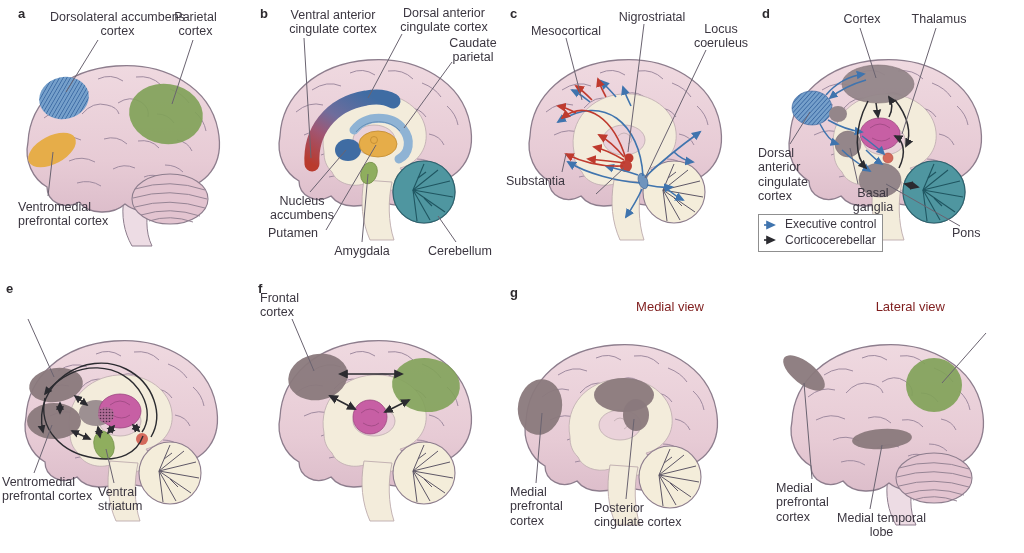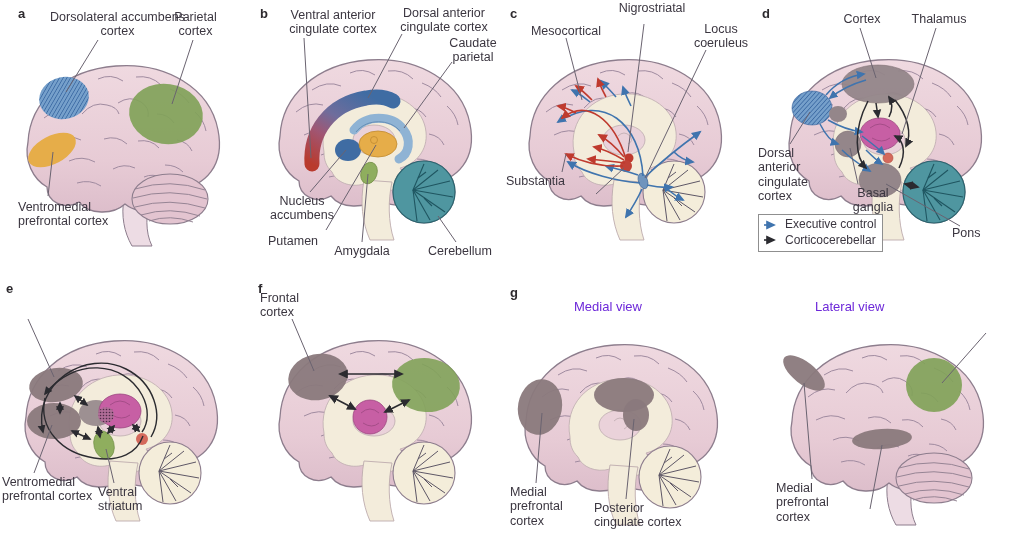--- a/index.html
+++ b/index.html
@@ -3,21 +3,21 @@
 <meta charset="utf-8">
 <style>
   html,body{margin:0;padding:0;background:#ffffff;}
   .fig{position:relative;width:1024px;height:553px;background:#ffffff;
        font-family:"Liberation Sans",sans-serif;overflow:hidden;}
   .panel{position:absolute;}
   .panel svg.art{position:absolute;left:0;top:0;}
   .letter{position:absolute;font-weight:bold;font-size:13px;color:#2d2a2e;z-index:5;}
   .lbl{position:absolute;font-size:12.5px;line-height:1.14;color:#3b3640;z-index:5;}
   .ctr{text-align:center;}
-  .viewtitle{position:absolute;font-size:13px;color:#6d28d9;text-align:left;z-index:5;}
+  .viewtitle{position:absolute;font-size:13px;color:#7f1d1d;text-align:right;z-index:5;}
   .legend{position:absolute;background:#fff;border:1px solid #8f8f8f;
           padding:2px 6px 3px 4px;z-index:6;display:inline-block;}
   .lrow{display:flex;align-items:center;gap:4px;font-size:12px;color:#3b3640;white-space:nowrap;line-height:1.3;}
   .leader{stroke:#6a6370;stroke-width:1;fill:none;}
 </style>
 </head>
 <body>
 
 <svg width="0" height="0" style="position:absolute" aria-hidden="true">
   <defs>
@@ -178,21 +178,21 @@
         <line class="leader" x1="74" y1="230" x2="124" y2="145"></line>
         <line class="leader" x1="110" y1="242" x2="116" y2="174"></line>
         <line class="leader" x1="204" y1="242" x2="186" y2="216"></line>
       </g>
     </svg>
     <div class="letter" style="left:8px;top:6px">b</div>
     <div class="lbl ctr" style="left:26px;top:8px;width:110px">Ventral anterior cingulate cortex</div>
     <div class="lbl ctr" style="left:136px;top:6px;width:112px">Dorsal anterior cingulate cortex</div>
     <div class="lbl ctr" style="left:192px;top:36px;width:58px">Caudate parietal</div>
     <div class="lbl ctr" style="left:6px;top:194px;width:88px">Nucleus accumbens</div>
-    <div class="lbl" style="left:16px;top:234px;width:72px">Putamen</div>
+    <div class="lbl" style="left:16px;top:226px;width:72px">Putamen</div>
     <div class="lbl ctr" style="left:74px;top:244px;width:72px">Amygdala</div>
     <div class="lbl" style="left:176px;top:244px;width:76px">Cerebellum</div>
   </div>
 
   <div class="panel" style="left:504px;top:0;width:252px;height:276px">
     <svg class="art" width="252" height="276" viewBox="0 0 252 276">
       <g transform="translate(12,40)">
         <use href="#brainMed"></use>
         <circle cx="113" cy="118" r="4.5" fill="#bf3a2e"></circle>
         <circle cx="110" cy="126" r="6" fill="#c14237"></circle>
@@ -224,21 +224,21 @@
       <g>
         <line class="leader" x1="62" y1="38" x2="78" y2="100"></line>
         <line class="leader" x1="140" y1="24" x2="124" y2="152"></line>
         <line class="leader" x1="202" y1="50" x2="141" y2="178"></line>
         <line class="leader" x1="58" y1="172" x2="62" y2="154"></line>
         <line class="leader" x1="92" y1="194" x2="120" y2="168"></line>
       </g>
     </svg>
     <div class="letter" style="left:6px;top:6px">c</div>
     <div class="lbl ctr" style="left:16px;top:24px;width:92px">Mesocortical</div>
-    <div class="lbl ctr" style="left:102px;top:1px;width:92px">Nigrostriatal</div>
+    <div class="lbl ctr" style="left:102px;top:10px;width:92px">Nigrostriatal</div>
     <div class="lbl ctr" style="left:186px;top:22px;width:62px">Locus coeruleus</div>
     <div class="lbl" style="left:2px;top:174px;width:80px">Substantia</div>
   </div>
 
   <div class="panel" style="left:756px;top:0;width:268px;height:276px">
     <svg class="art" width="268" height="276" viewBox="0 0 268 276">
       <g transform="translate(20,40)">
         <use href="#brainMed"></use>
         <ellipse cx="102" cy="44" rx="36" ry="19" opacity="0.95" stroke="#7c6d70" stroke-width="0.6" fill="#94868a"></ellipse>
         <ellipse cx="36" cy="68" rx="20" ry="17" fill="url(#hatchBlue)" stroke="#39639c" stroke-width="0.6"></ellipse>
@@ -377,15 +377,16 @@
         <line class="leader" x1="308" y1="202" x2="300" y2="106"></line>
         <line class="leader" x1="366" y1="232" x2="378" y2="168"></line>
       </g>
     </svg>
     <div class="letter" style="left:6px;top:8px">g</div>
     <div class="viewtitle" style="left:70px;top:22px;width:130px">Medial view</div>
     <div class="lbl" style="left:6px;top:208px;width:88px">Medial prefrontal cortex</div>
     <div class="lbl" style="left:90px;top:224px;width:88px">Posterior cingulate cortex</div>
     <div class="viewtitle" style="left:311px;top:22px;width:130px">Lateral view</div>
     <div class="lbl" style="left:272px;top:204px;width:88px">Medial prefrontal cortex</div>
+    <div class="lbl ctr" style="left:330px;top:234px;width:95px">Medial temporal lobe</div>
   </div>
 
 </div>
 
 </body></html>

